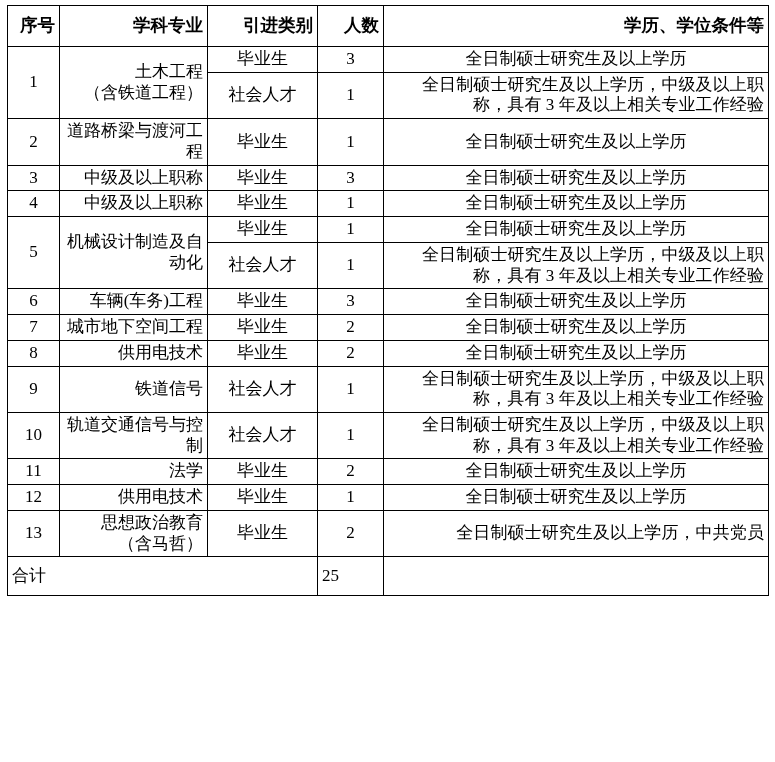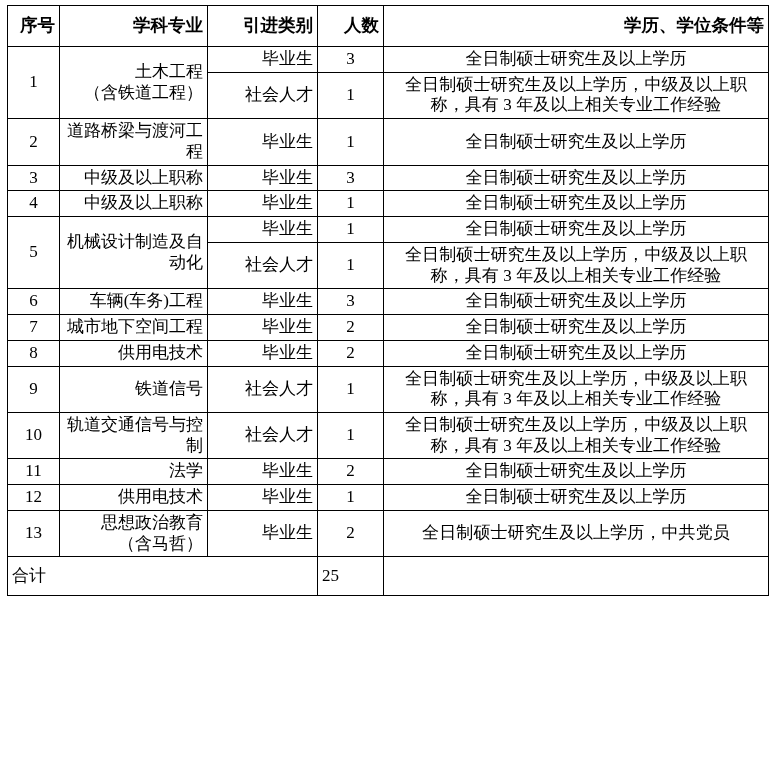--- a/index.html
+++ b/index.html
@@ -43,25 +43,25 @@
   }
   table.recruit thead th {
     font-weight: bold;
     text-align: right;
     height: 36px;
     font-size: 17.5px;
   }
   td.center { text-align: center; }
   td.idx    { text-align: center; }
   td.major  { text-align: right; }
-  td.kind   { text-align: right; }
+  td.kind   { text-align: center; }
   td.num    { text-align: center; }
 
   .cond-multi {
-    text-align: center;
+    text-align: right;
     letter-spacing: 0.1px;
   }
   tr.total td {
     text-align: left;
     height: 34px;
   }
   .total-label {
     text-align: center;
   }
 </style>

